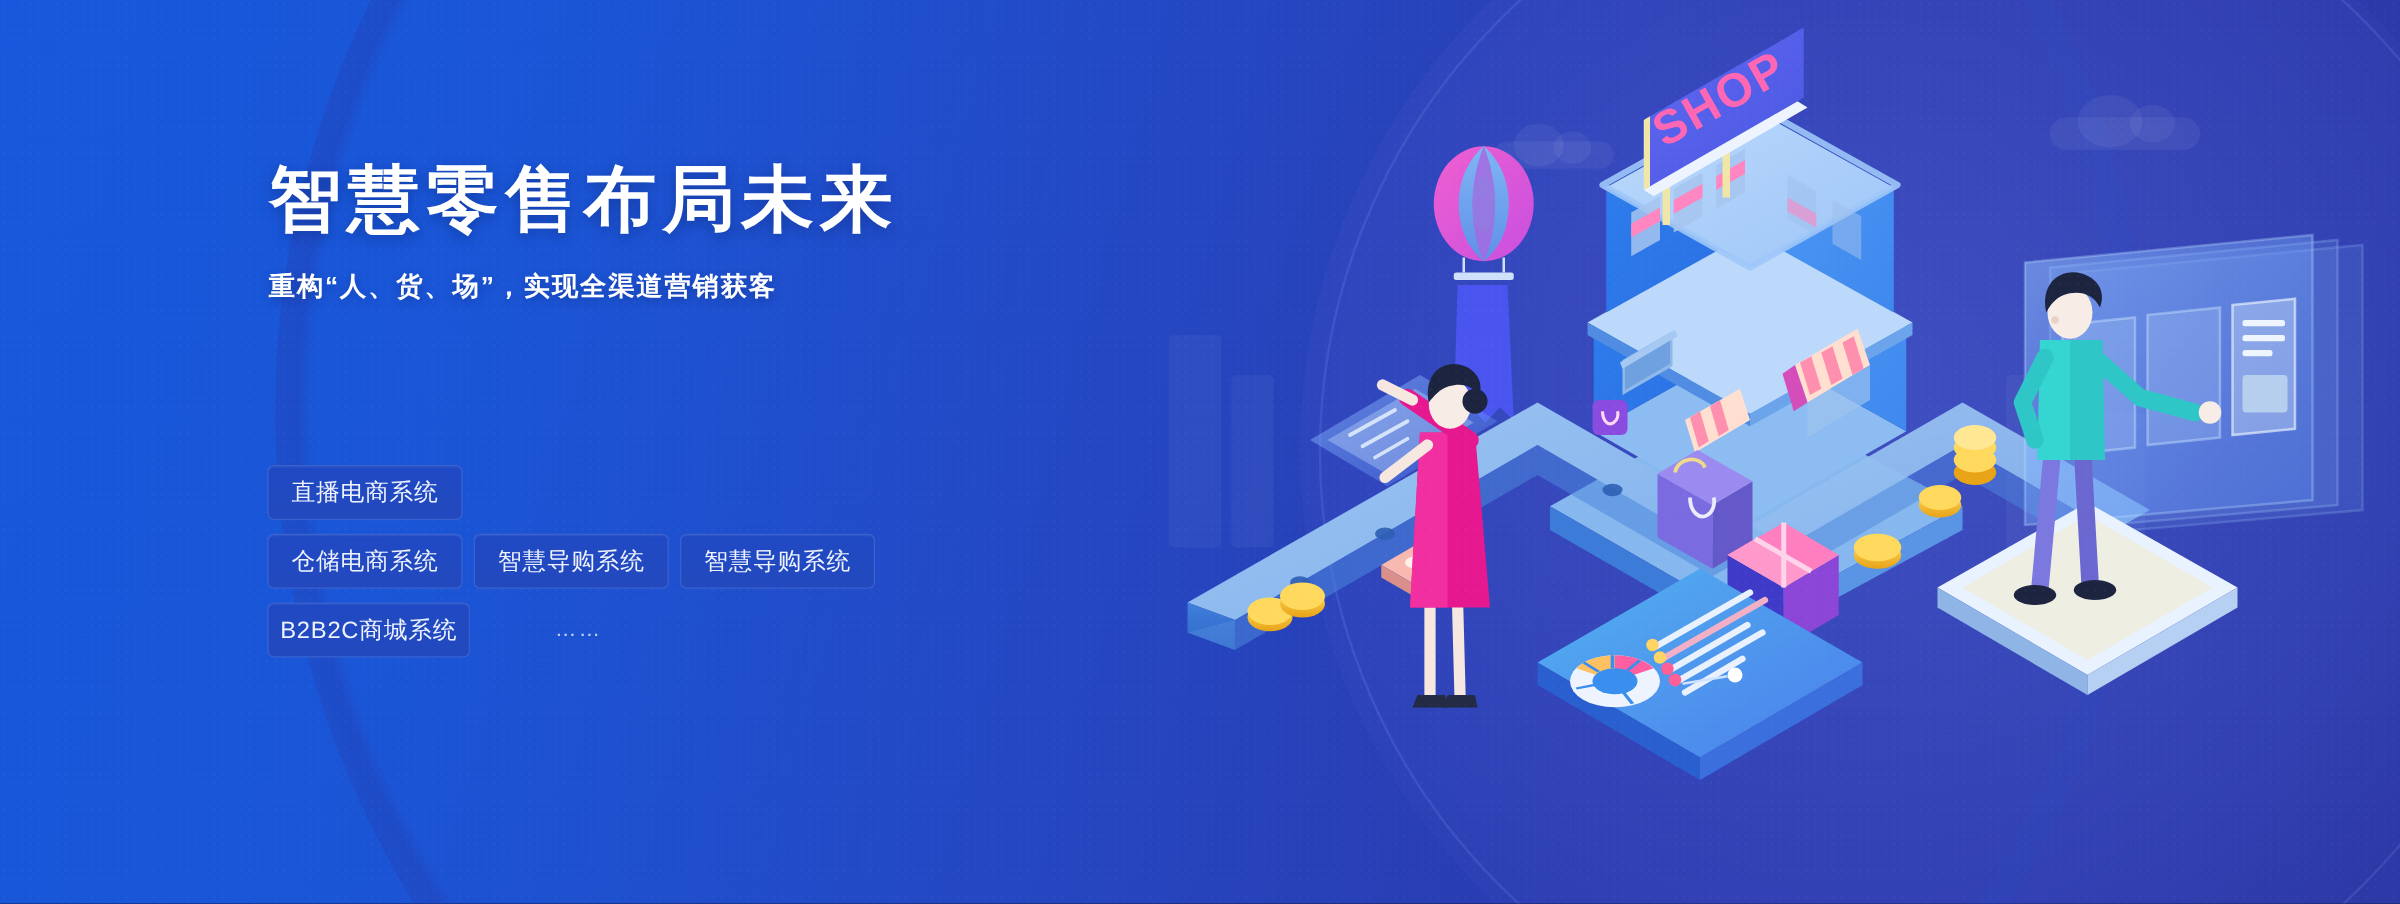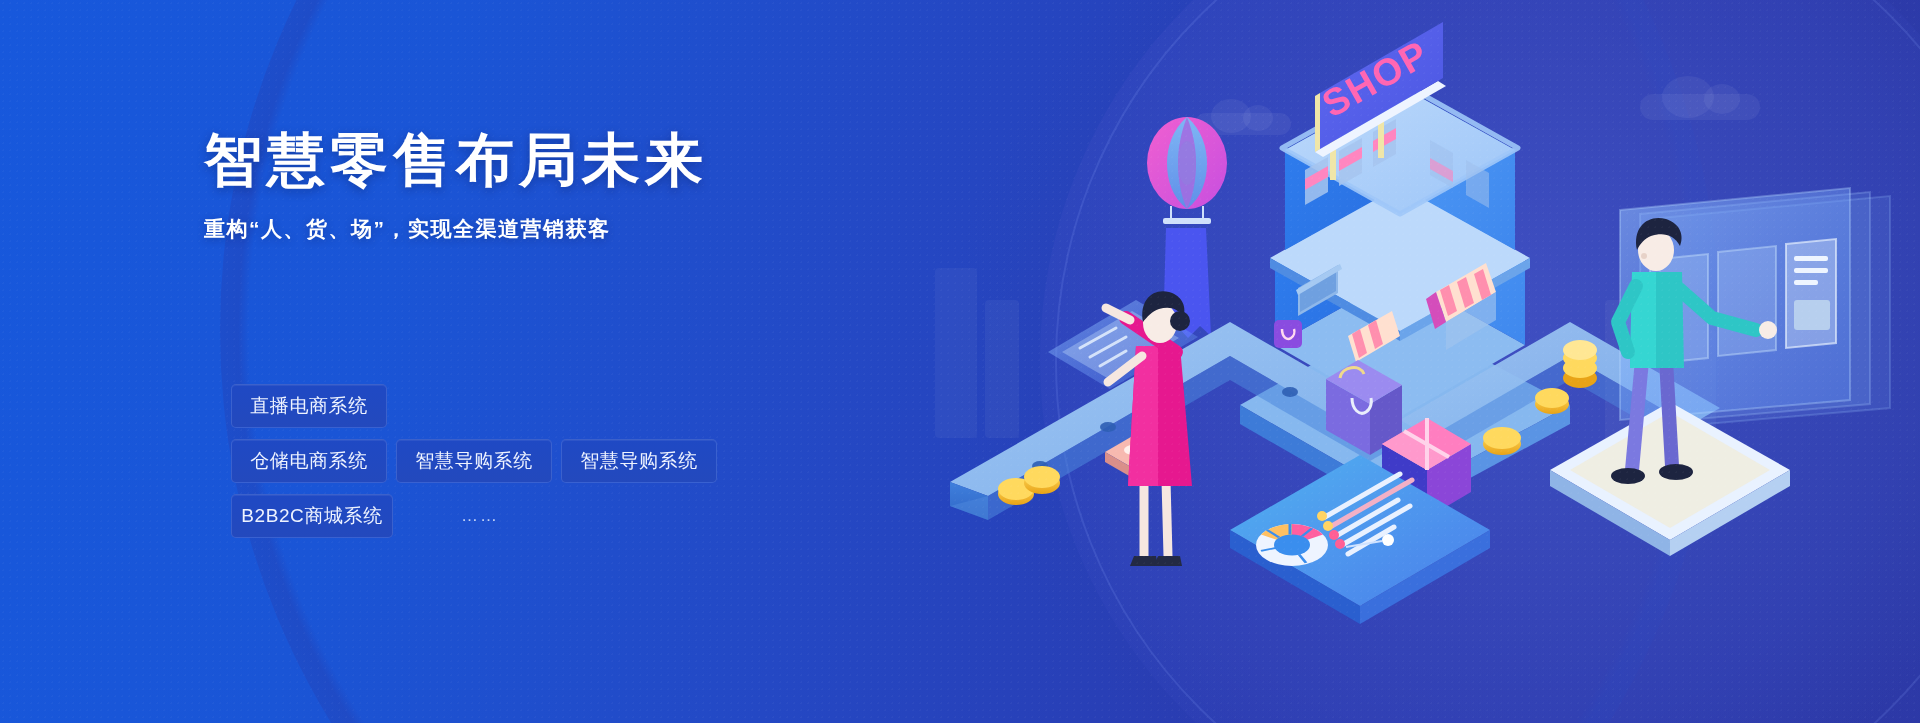--- a/index.html
+++ b/index.html
@@ -55,35 +55,35 @@
   }
 
   
   .cloud{ position:absolute; z-index:2; background:rgba(255,255,255,.055); border-radius:40px; filter:blur(.4px);}
   .cloud b{ position:absolute; background:rgba(255,255,255,.055); border-radius:50%; display:block;}
 
   
   .bldg{ position:absolute; z-index:2; background:rgba(255,255,255,.045); border-radius:4px;}
 
   
-  .copy{ position:absolute; left:204px; top:128px; z-index:8; }
+  .copy{ position:absolute; left:215px; top:128px; z-index:8; }
   .headline{
     font-size:58px; font-weight:bold; color:#ffffff;
     letter-spacing:5px; line-height:1.12;
     text-shadow:0 3px 10px rgba(5,20,80,.35);
     white-space:nowrap;
   }
   .subline{
     margin-top:22px;
     font-size:21px; font-weight:bold; color:#ffffff;
     letter-spacing:1.5px; white-space:nowrap;
     text-shadow:0 2px 8px rgba(5,20,80,.3);
   }
 
-  .tags{ position:absolute; left:231px; top:372px; z-index:8; width:640px;margin-top:12px; }
+  .tags{ position:absolute; left:214px; top:372px; z-index:8; width:640px; }
   .tag-row{ display:flex; gap:9px; margin-bottom:11px; }
   .tag{
     width:156px; height:44px;
     border-radius:5px;
     background:linear-gradient(180deg,#1f49c4 0%,#2349bd 100%);
     border:1px solid rgba(150,180,255,.22);
     color:#eef3ff;
     font-size:19px; letter-spacing:.6px;
     display:flex; align-items:center; justify-content:center;
     box-shadow:inset 0 1px 0 rgba(255,255,255,.07);

